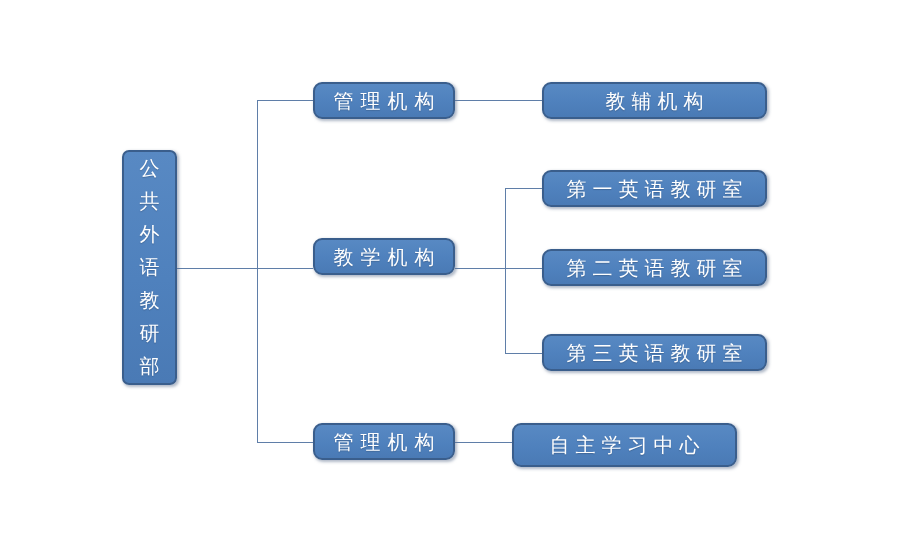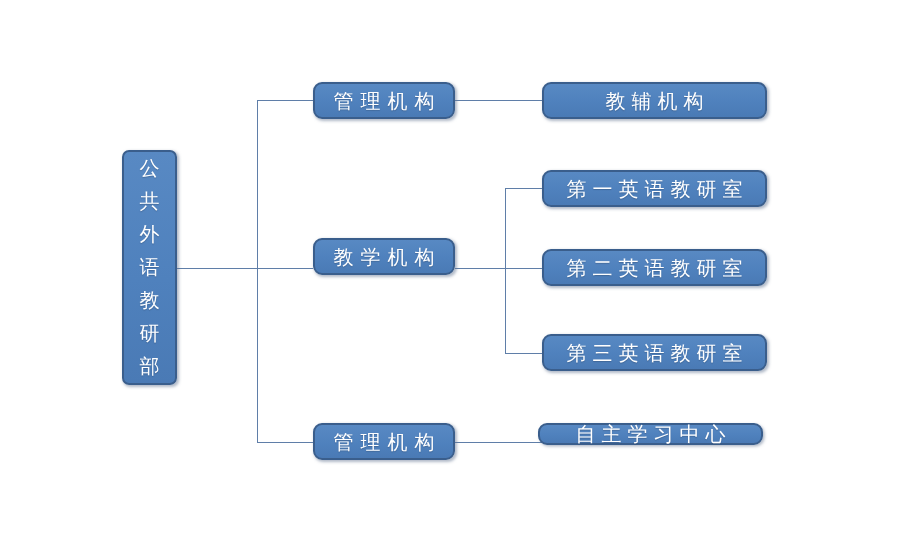--- a/index.html
+++ b/index.html
@@ -48,21 +48,21 @@
   }
 
   #node-mgmt  { left: 313px; top:  82px; width: 142px; height: 37px; }
   #node-teach { left: 313px; top: 238px; width: 142px; height: 37px; }
   #node-aux   { left: 313px; top: 423px; width: 142px; height: 37px; }
 
   #node-office    { left: 542px; top:  82px; width: 225px; height: 37px; }
   #node-eng1      { left: 542px; top: 170px; width: 225px; height: 37px; }
   #node-eng2      { left: 542px; top: 249px; width: 225px; height: 37px; }
   #node-eng3      { left: 542px; top: 334px; width: 225px; height: 37px; }
-  #node-selfstudy { left: 538px; top: 423px; width: 225px; height: 22px; }
+  #node-selfstudy { left: 512px; top: 423px; width: 225px; height: 44px; }
 
   #node-office .label, #node-eng1 .label, #node-eng2 .label,
   #node-eng3 .label, #node-selfstudy .label { letter-spacing: 6px; text-indent: 6px; }
 
   
   .hline, .vline { position: absolute; background: var(--connector, #5f7ea8); }
   .hline { height: 1px; }
   .vline { width: 1px; }
 
   #c-root-h   { left: 177px; top: 268px; width: 80px; }

